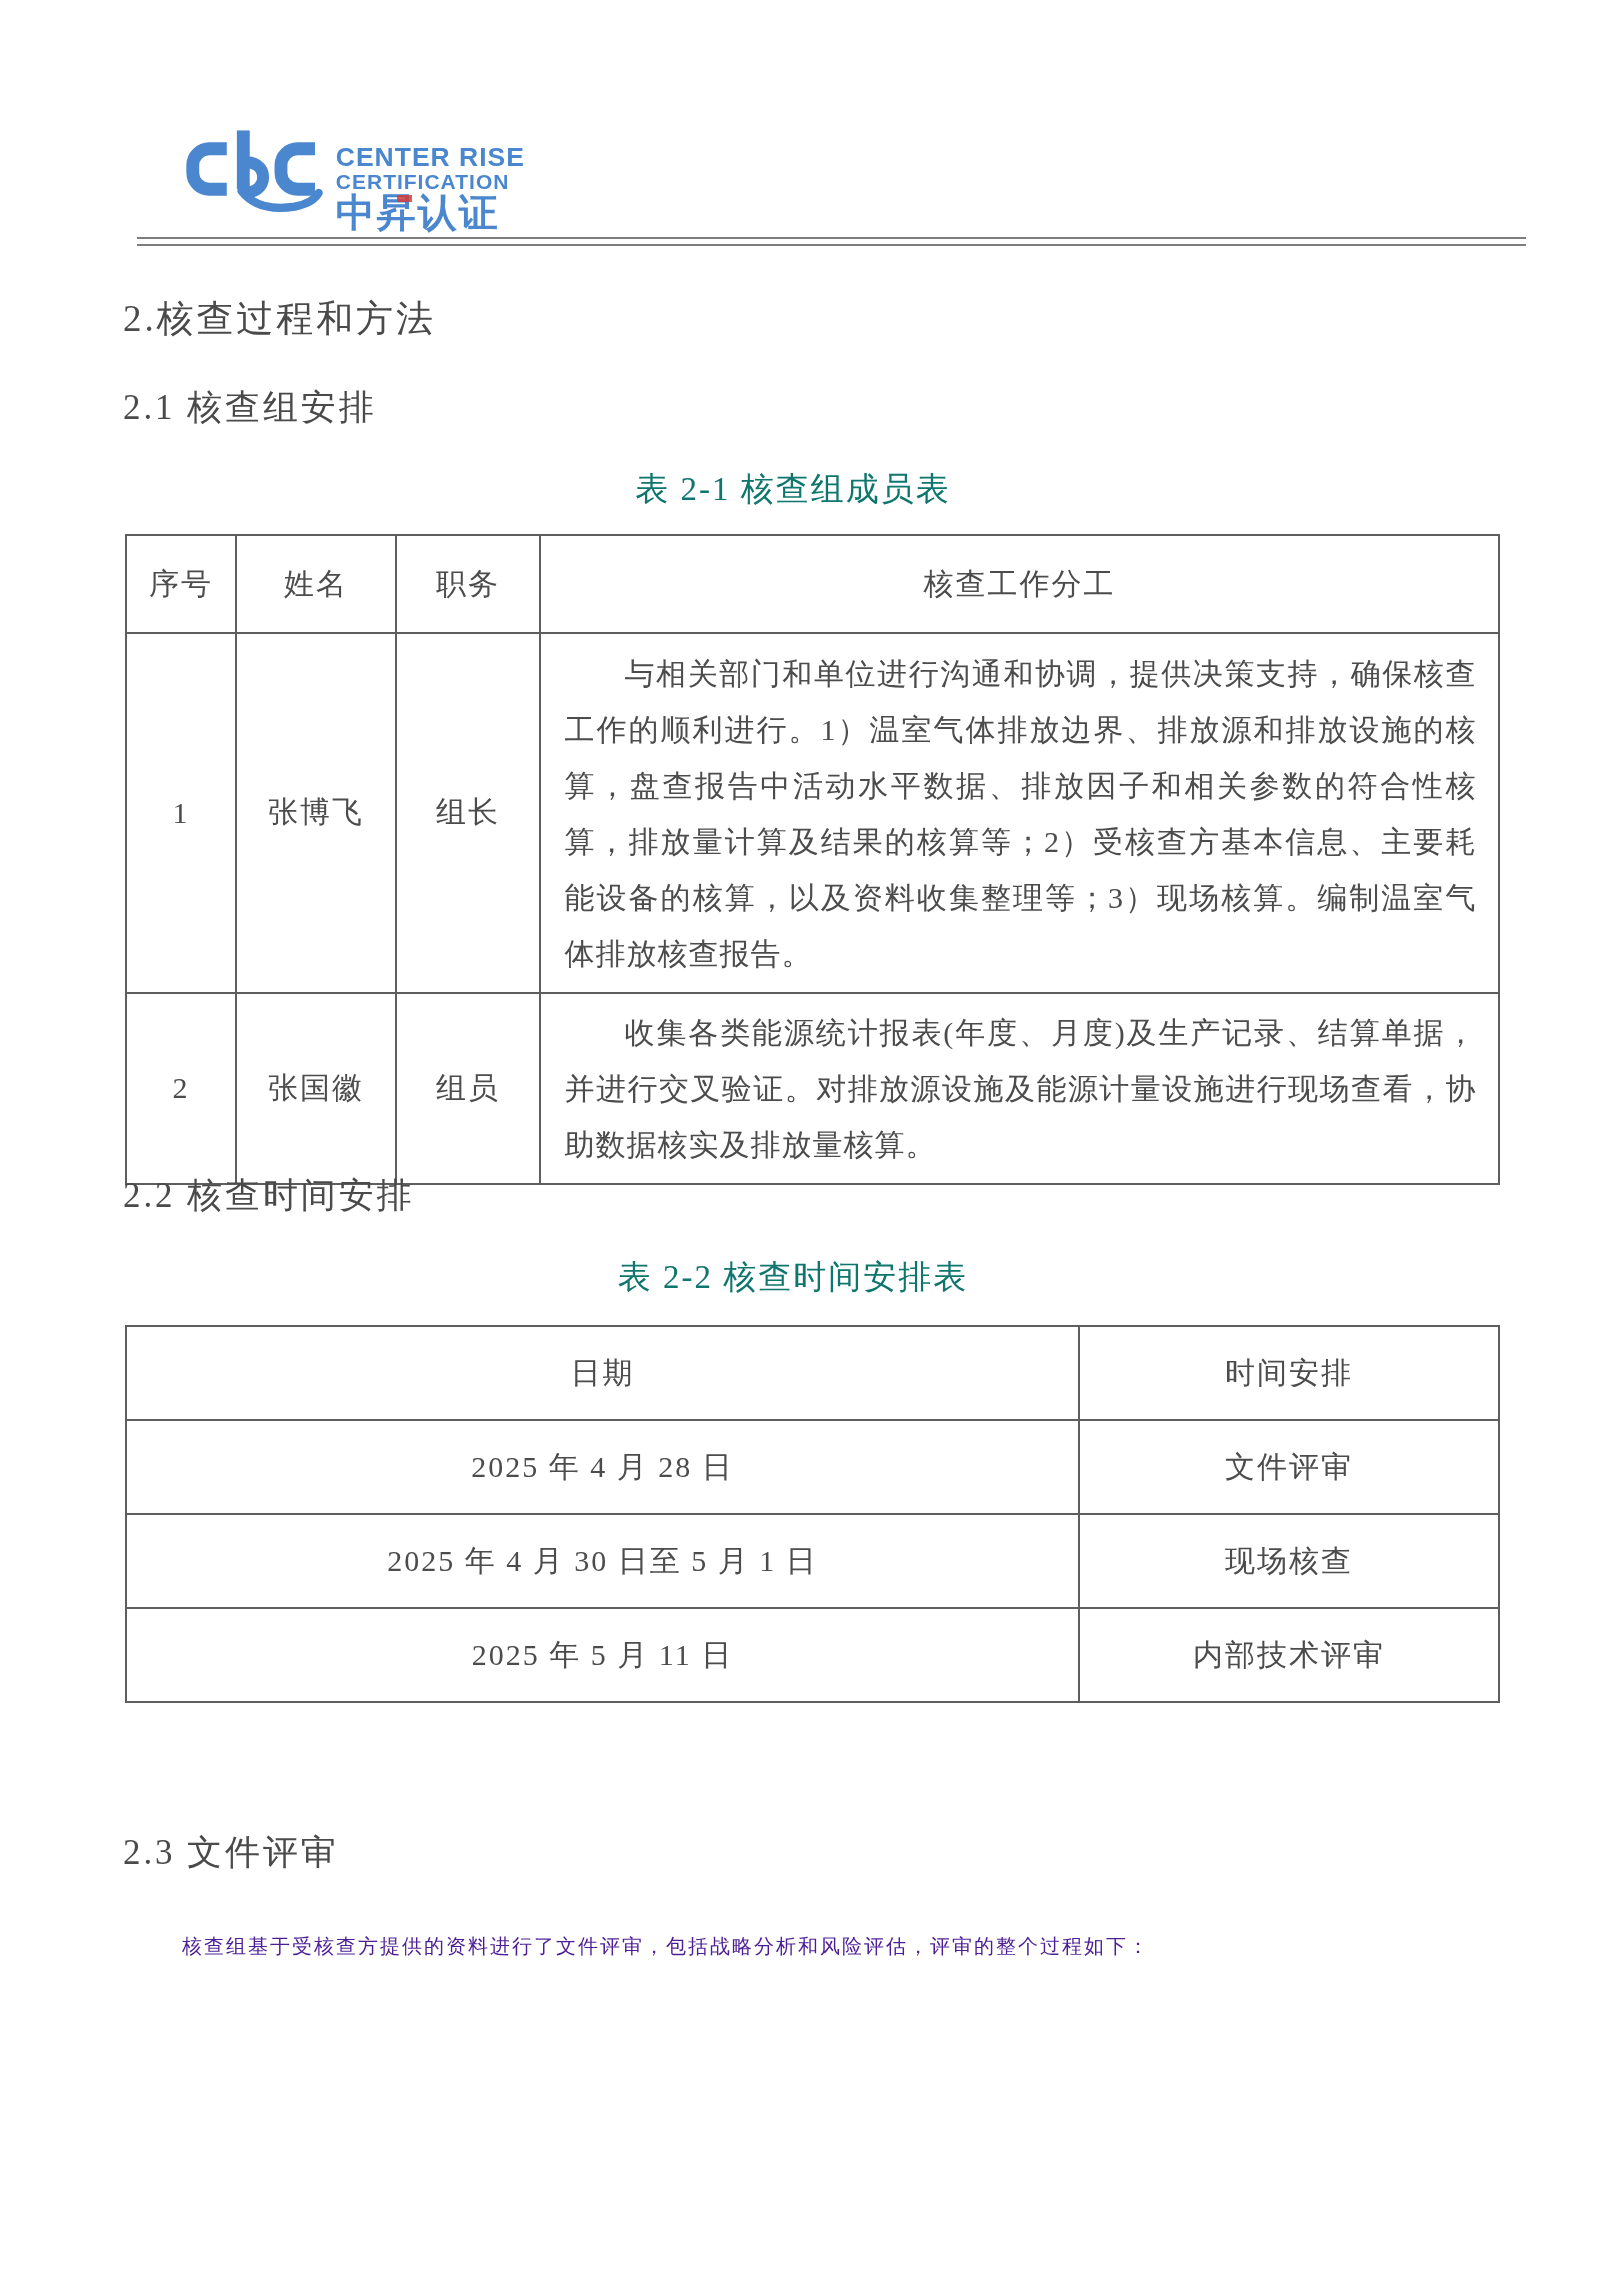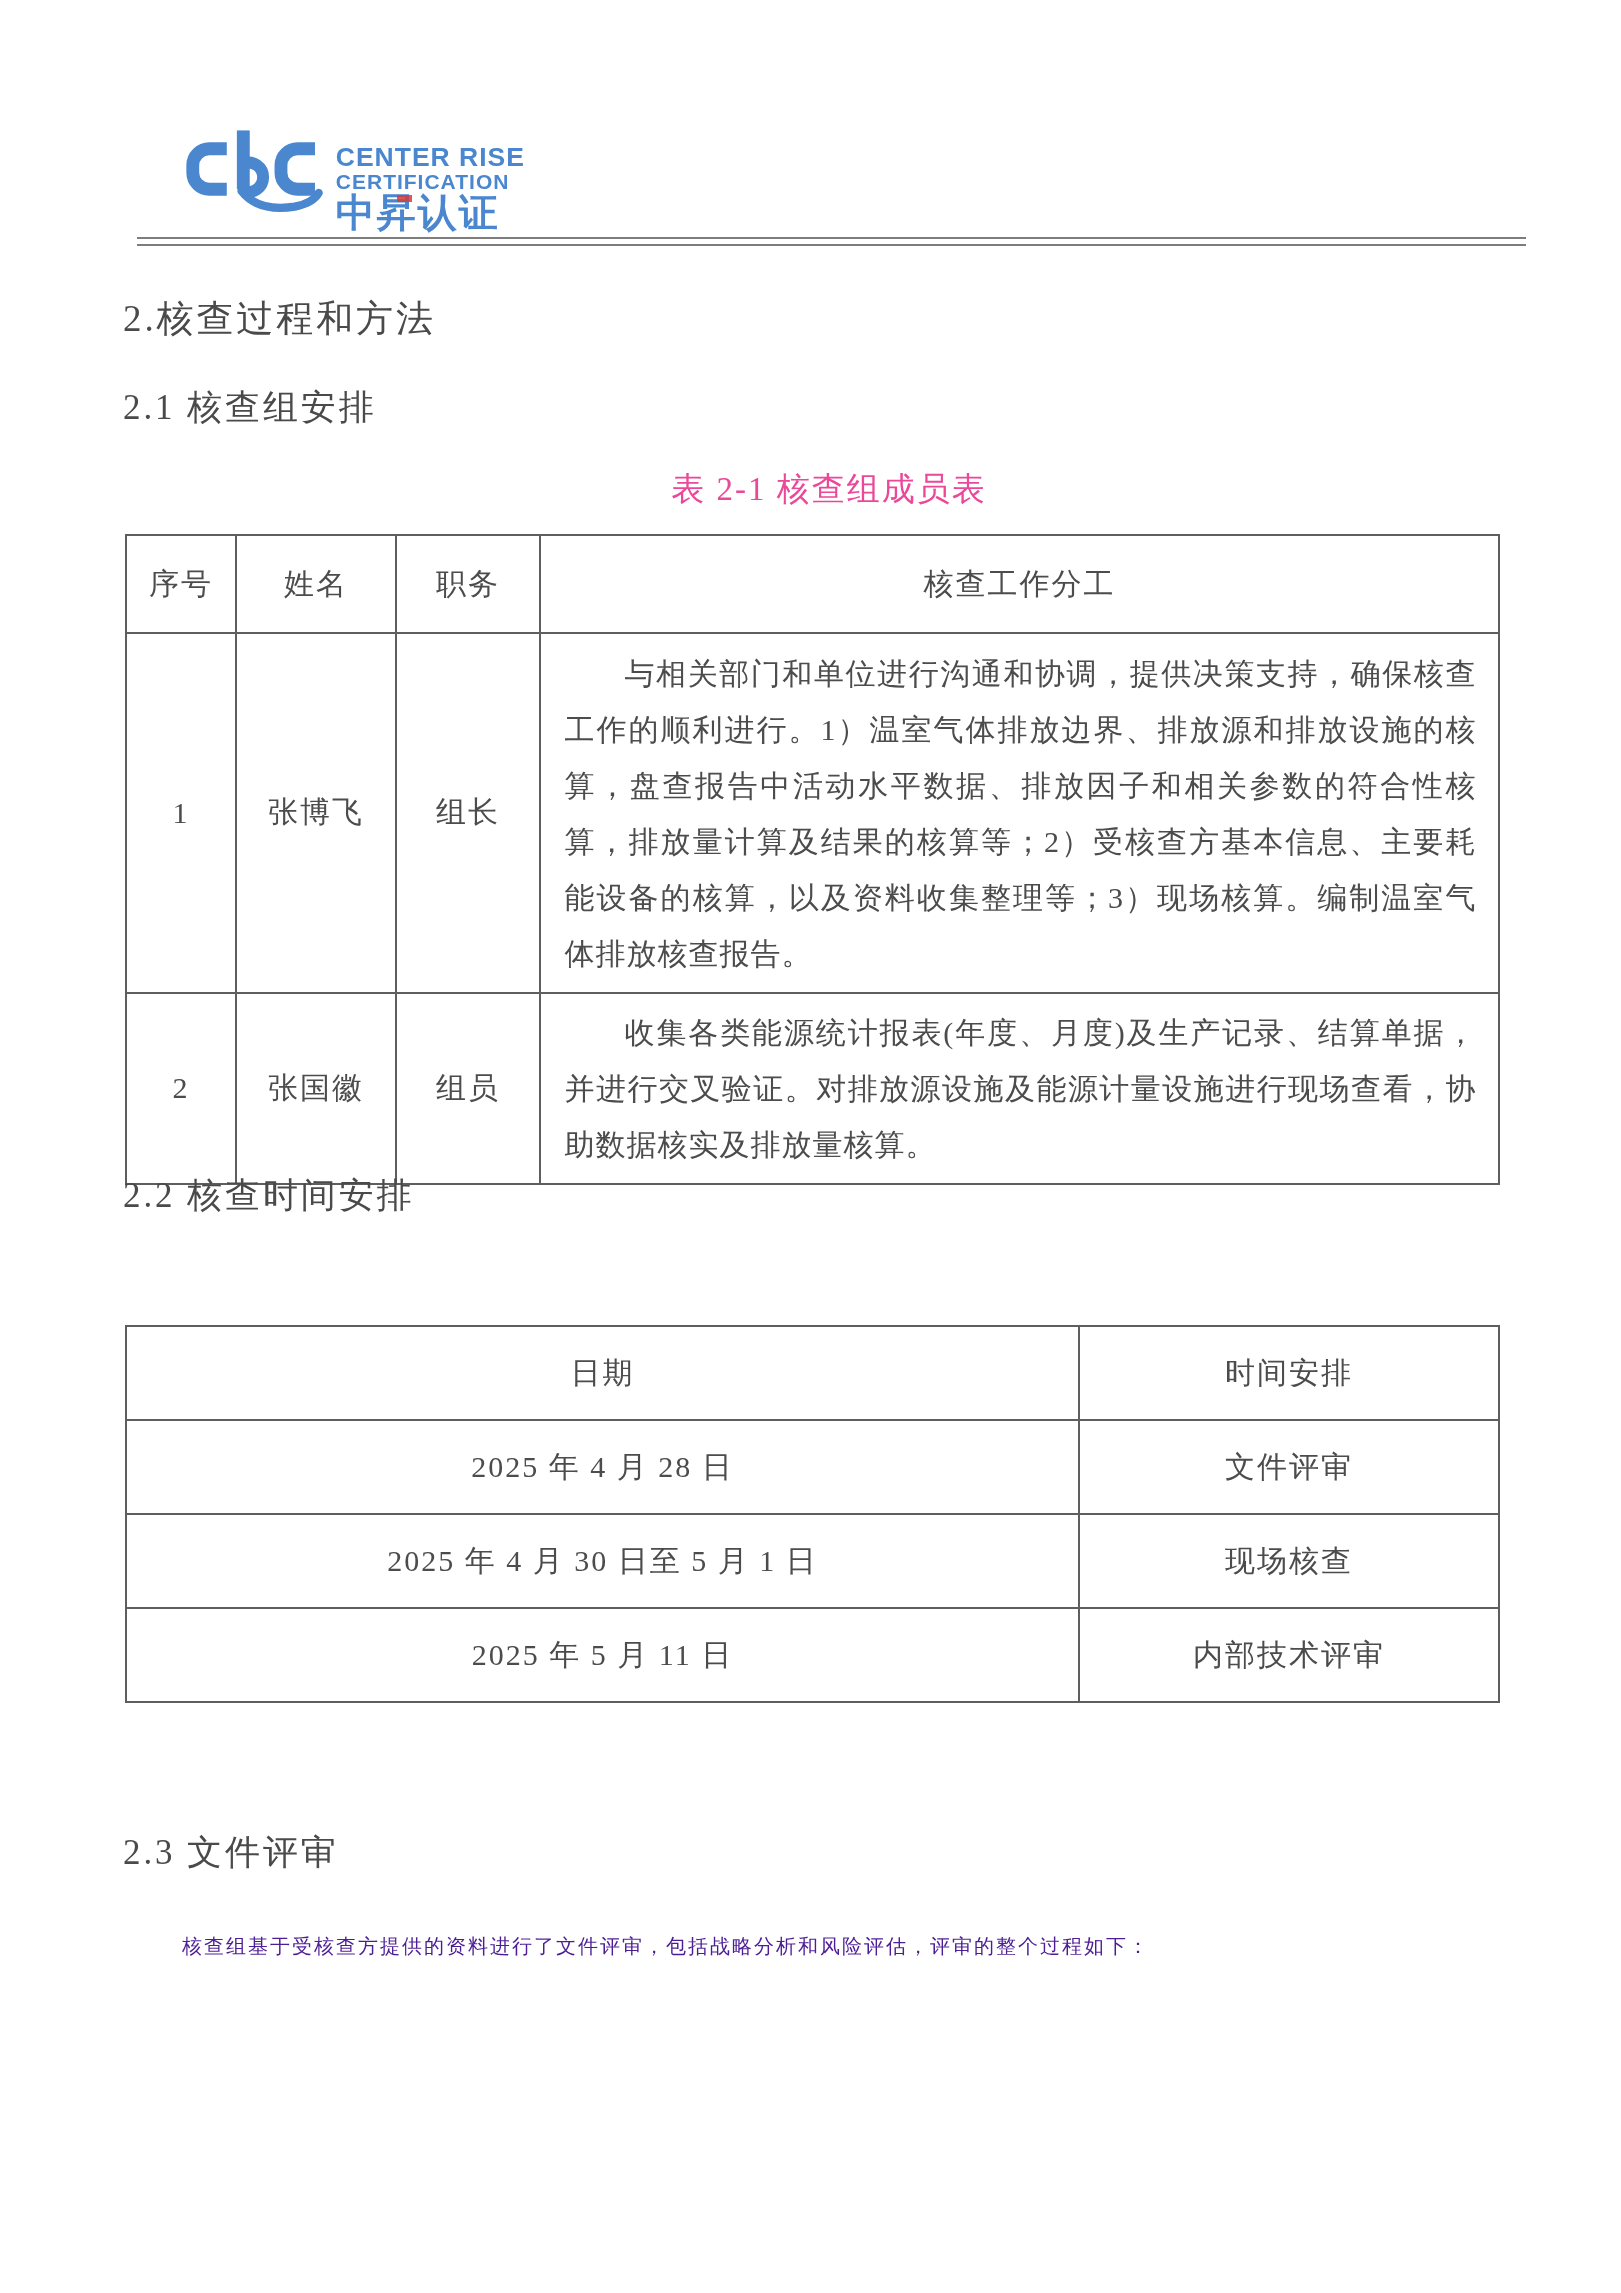--- a/index.html
+++ b/index.html
@@ -23,22 +23,22 @@
   .logo-red-mark{position:absolute;left:61px;top:2px;width:15.7px;height:6.9px;background:#d43c3c;opacity:.85;}
   
   .rule{position:absolute;left:137px;top:237px;width:1389px;height:4.9px;
     border-top:2.9px solid #7d7d7d;border-bottom:2.9px solid #7d7d7d;}
   
   .h-sec{position:absolute;left:123px;font-size:37px;letter-spacing:2.9px;color:#4a4a4a;white-space:nowrap;}
   #h2   {top:294px;}
   #h21  {top:384px;font-size:35px;}
   #h22  {top:1172px;font-size:35px;}
   #h23  {top:1829px;font-size:35px;}
-  .caption{position:absolute;left:143px;width:1372px;text-align:center;
-    font-size:33px;letter-spacing:2px;color:#ec4899;}
+  .caption{position:absolute;left:107px;width:1372px;text-align:center;
+    font-size:33px;letter-spacing:2px;color:#0f766e;}
   #caption1{top:467px;}
   #caption2{top:1255px;}
   
   table{border-collapse:collapse;table-layout:fixed;}
   .doc-table{position:absolute;left:125px;width:1372px;font-size:30px;color:#4c4c4c;}
   .doc-table td,.doc-table th{border:2px solid #5e5e5e;font-weight:normal;
     text-align:center;vertical-align:middle;letter-spacing:2px;padding:13px;}
   #table1{top:534px;}
   #table1 .r-head{height:98px;}
   #table1 .r1{height:333px;}
@@ -116,20 +116,21 @@
       <td>组员</td>
       <td class="duty-cell">
         <span class="duty-text">收集各类能源统计报表(年度、月度)及生产记录、结算单据，并进行交叉验证。对排放源设施及能源计量设施进行现场查看，协助数据核实及排放量核算。</span>
       </td>
     </tr>
   </tbody>
     </table>
 
   <div id="h22" class="h-sec">2.2 核查时间安排</div>
 
+  <div id="caption2" class="caption">表 2-2 核查时间安排表</div>
 
   <table id="table2" class="doc-table">
     <colgroup>
       <col style="width:953px">
         <col style="width:420px">
     </colgroup>
     <tbody>
         <tr>
       <th>日期</th>
       <th>时间安排</th>

